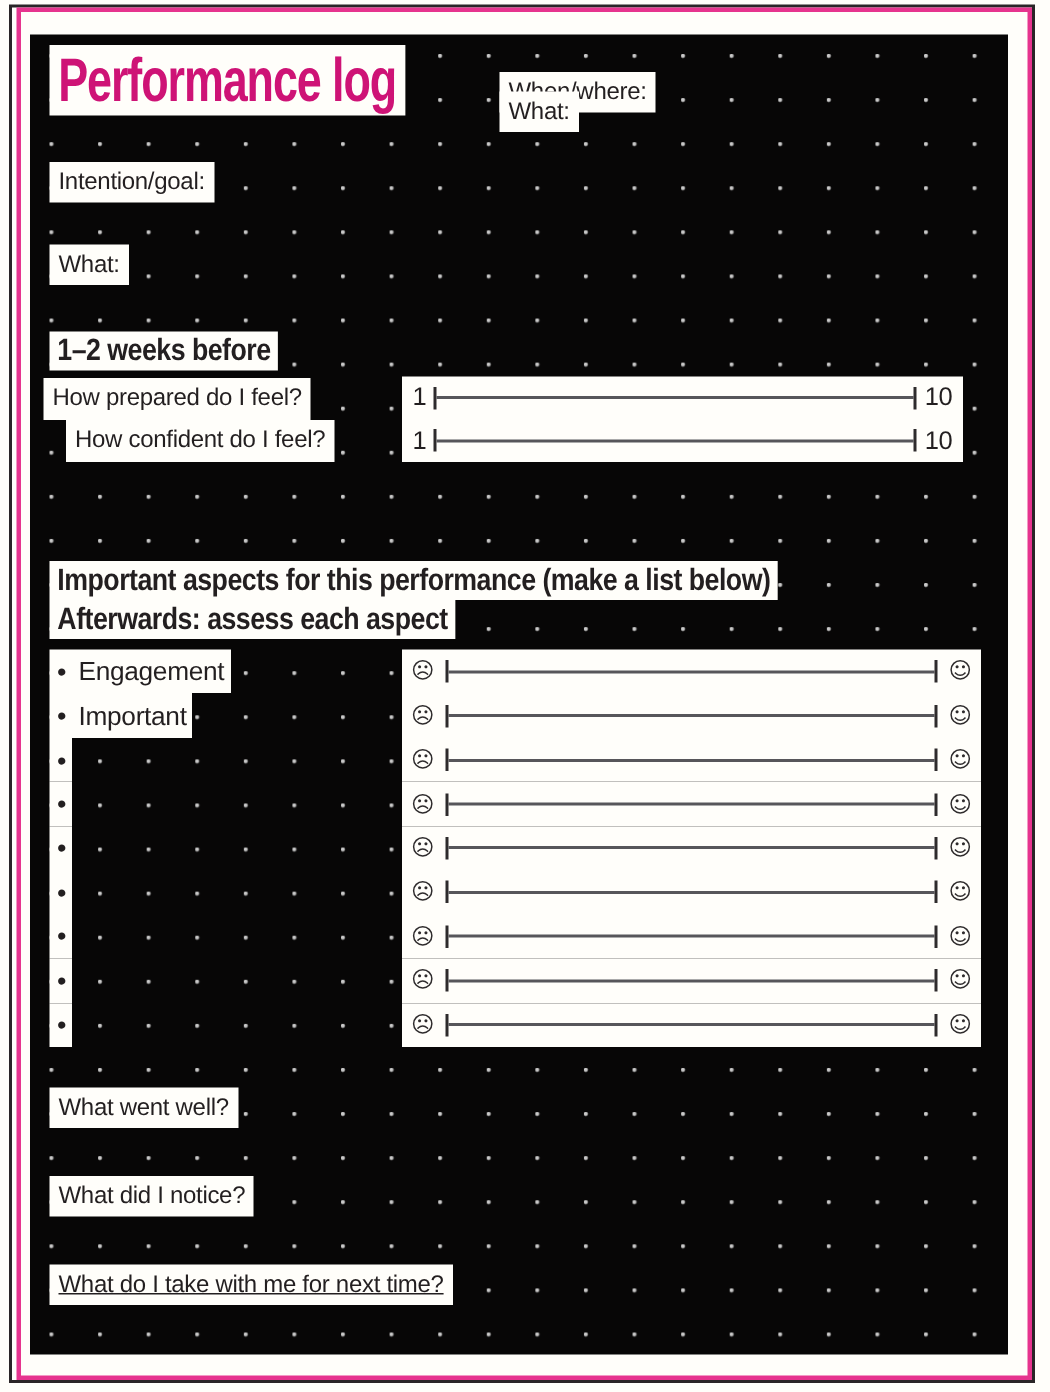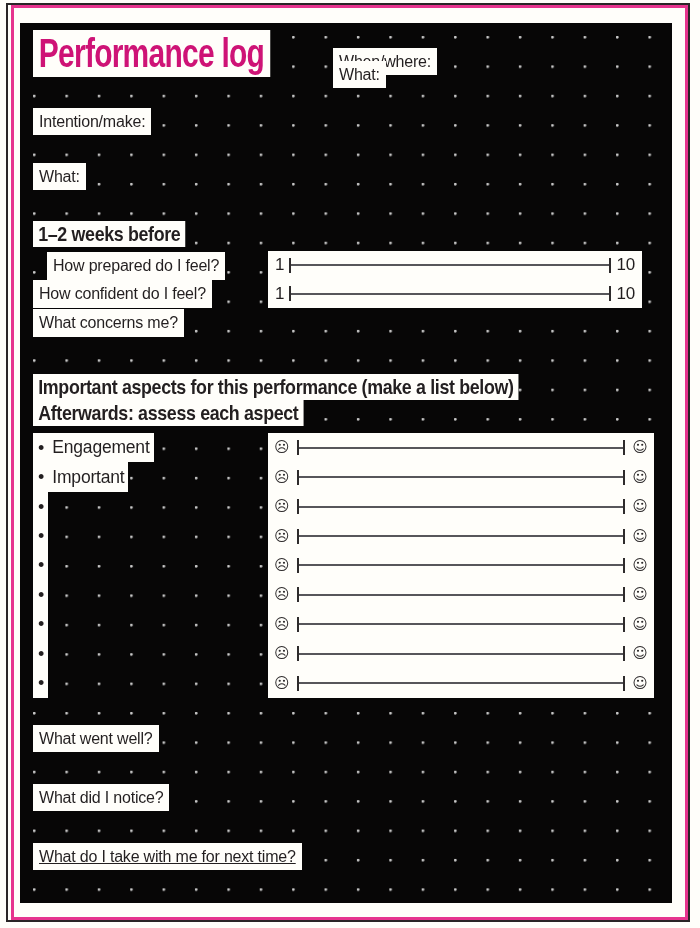--- a/index.html
+++ b/index.html
@@ -67,27 +67,26 @@
   <div class="frame-dark"></div>
   <div class="frame-pink"></div>
 
   <div class="content">
 
     <div class="box title-box">
       <span class="title-text">Performance log</span>
     </div>
     <div class="box label" style="left:313px;top:25px;">When/where:</div>
     <div class="box label" style="left:313px;top:38px;">What:</div>
-    <div class="box label" style="left:13px;top:85px;">Intention/make:</div>
+    <div class="box label" style="left:13px;top:85px;">Intention/goal:</div>
     <div class="box label" style="left:13px;top:140px;">What:</div>
 
     <div class="box heading" style="left:13px;top:198px;">1–2 weeks before</div>
-    <div class="box label" style="left:27px;top:229px;line-height:28px;">How prepared do I feel?</div>
-    <div class="box label" style="left:13px;top:257px;line-height:28px;">How confident do I feel?</div>
-    <div class="box label" style="left:13px;top:286px;line-height:28px;">What concerns me?</div>
+    <div class="box label" style="left:9px;top:229px;line-height:28px;">How prepared do I feel?</div>
+    <div class="box label" style="left:24px;top:257px;line-height:28px;">How confident do I feel?</div>
 
     <div class="box scale10-box">
       <div class="scale10-row">
         <span class="scale-num">1</span>
         <span class="tick left-tick"></span>
         <span class="scale-line"></span>
         <span class="tick right-tick"></span>
         <span class="scale-num">10</span>
       </div>
       <div class="scale10-row">

